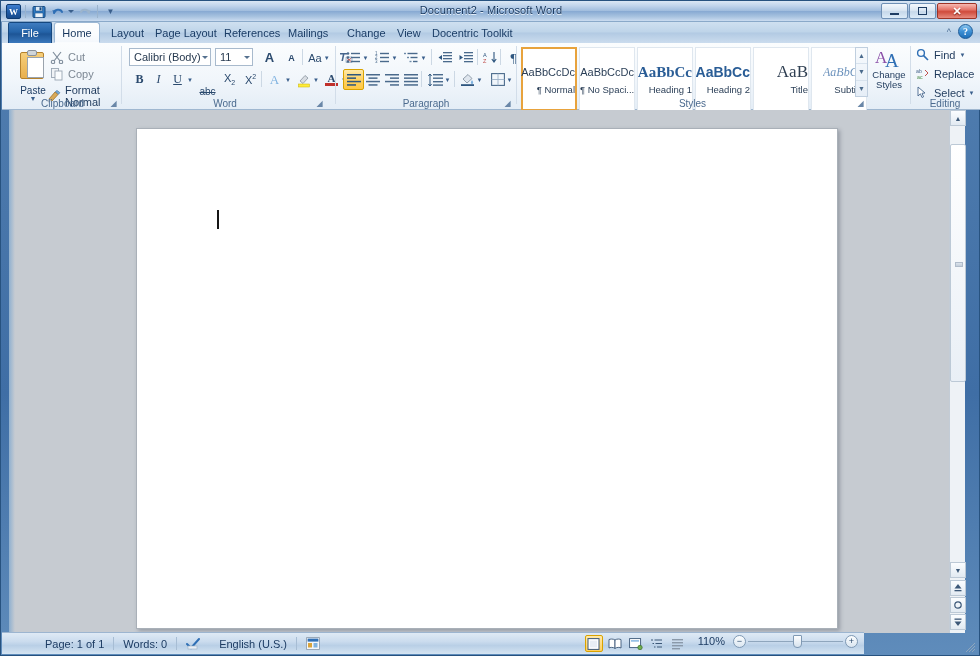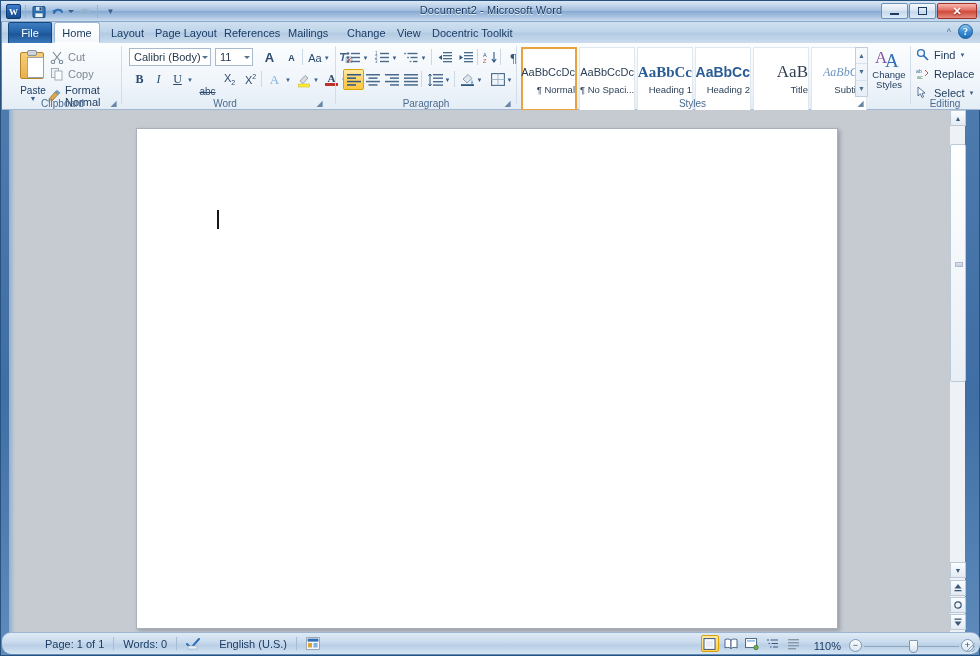--- a/index.html
+++ b/index.html
@@ -193,24 +193,24 @@
     background:linear-gradient(180deg,#fbfdff,#e2eaf2); border:1px solid #bcc9d6;
     display:flex; align-items:center; justify-content:center; font-size:8px; color:#3c5878;
   }
   .leftmargin-bar {
     position:absolute; left:0; top:0; width:6px; height:523px;
     background:linear-gradient(90deg,#8fb0d0,#c6cbd1);
   }
 
   
   .statusbar {
-    position:absolute; left:1px; bottom:1px; width:978px; height:22px;
+    position:absolute; left:1px; bottom:1px; width:862px; height:22px;
     background:linear-gradient(180deg,#dfeaf5 0%,#cbdcee 40%,#b9cfe6 60%,#d5e4f2 100%);
     border-top:1px solid #9cb5d0;
-    display:flex; align-items:center; font-size:11px; color:#1d3c63;border-radius:9px;
+    display:flex; align-items:center; font-size:11px; color:#1d3c63;
   }
   .sb-item { padding:0 9px; height:17px; display:flex; align-items:center; gap:4px;}
   .sb-div { width:1px; height:13px; background:#a7bdd4; }
   .viewbtn {
     width:18px; height:17px; display:flex; align-items:center; justify-content:center;
     border:1px solid transparent; border-radius:2px; margin-right:1px;
   }
   .viewbtn.active { background:linear-gradient(180deg,#ffe9a8,#ffcf5e); border:1px solid #d9a200; }
   .zoom-track { position:relative; width:95px; height:12px; display:flex; align-items:center;}
   .zoom-line { position:absolute; left:0; top:6px; width:95px; height:1px; background:#8fa6bd;}
@@ -710,21 +710,21 @@
       <div class="sb-div"></div>
       <div class="sb-item">
         <svg width="14" height="13" viewBox="0 0 14 13">
           <rect x="0.6" y="0.6" width="12.8" height="11.8" fill="#f3f6fa" stroke="#8a99aa" stroke-width=".8"></rect>
           <rect x="1.6" y="1.6" width="10.8" height="3" fill="#2f6fb5"></rect>
           <rect x="2" y="6" width="4" height="4.5" fill="#d9a43c"></rect>
           <rect x="7.5" y="6" width="4" height="4.5" fill="#7fb2e0"></rect>
         </svg>
       </div>
 
-      <div style="margin-left:auto; display:flex; align-items:flex-end; gap:2px; padding-right:6px;">
+      <div style="margin-left:auto; display:flex; align-items:flex-start; gap:2px; padding-right:6px;">
         <div class="viewbtn active">
           <svg width="13" height="12" viewBox="0 0 13 12">
             <rect x="1" y="0.6" width="11" height="10.8" fill="#fff" stroke="#3c5878" stroke-width="1"></rect>
             <rect x="3" y="2.6" width="7" height="6.8" fill="#e8eef5"></rect>
           </svg>
         </div>
         <div class="viewbtn">
           <svg width="14" height="12" viewBox="0 0 14 12">
             <path d="M7 2 C5 0.6, 2 1, 1 1.6 L1 10 C2 9.2, 5 9, 7 10.4 Z" fill="#fff" stroke="#3c5878" stroke-width=".9"></path>
             <path d="M7 2 C9 0.6, 12 1, 13 1.6 L13 10 C12 9.2, 9 9, 7 10.4 Z" fill="#fff" stroke="#3c5878" stroke-width=".9"></path>

